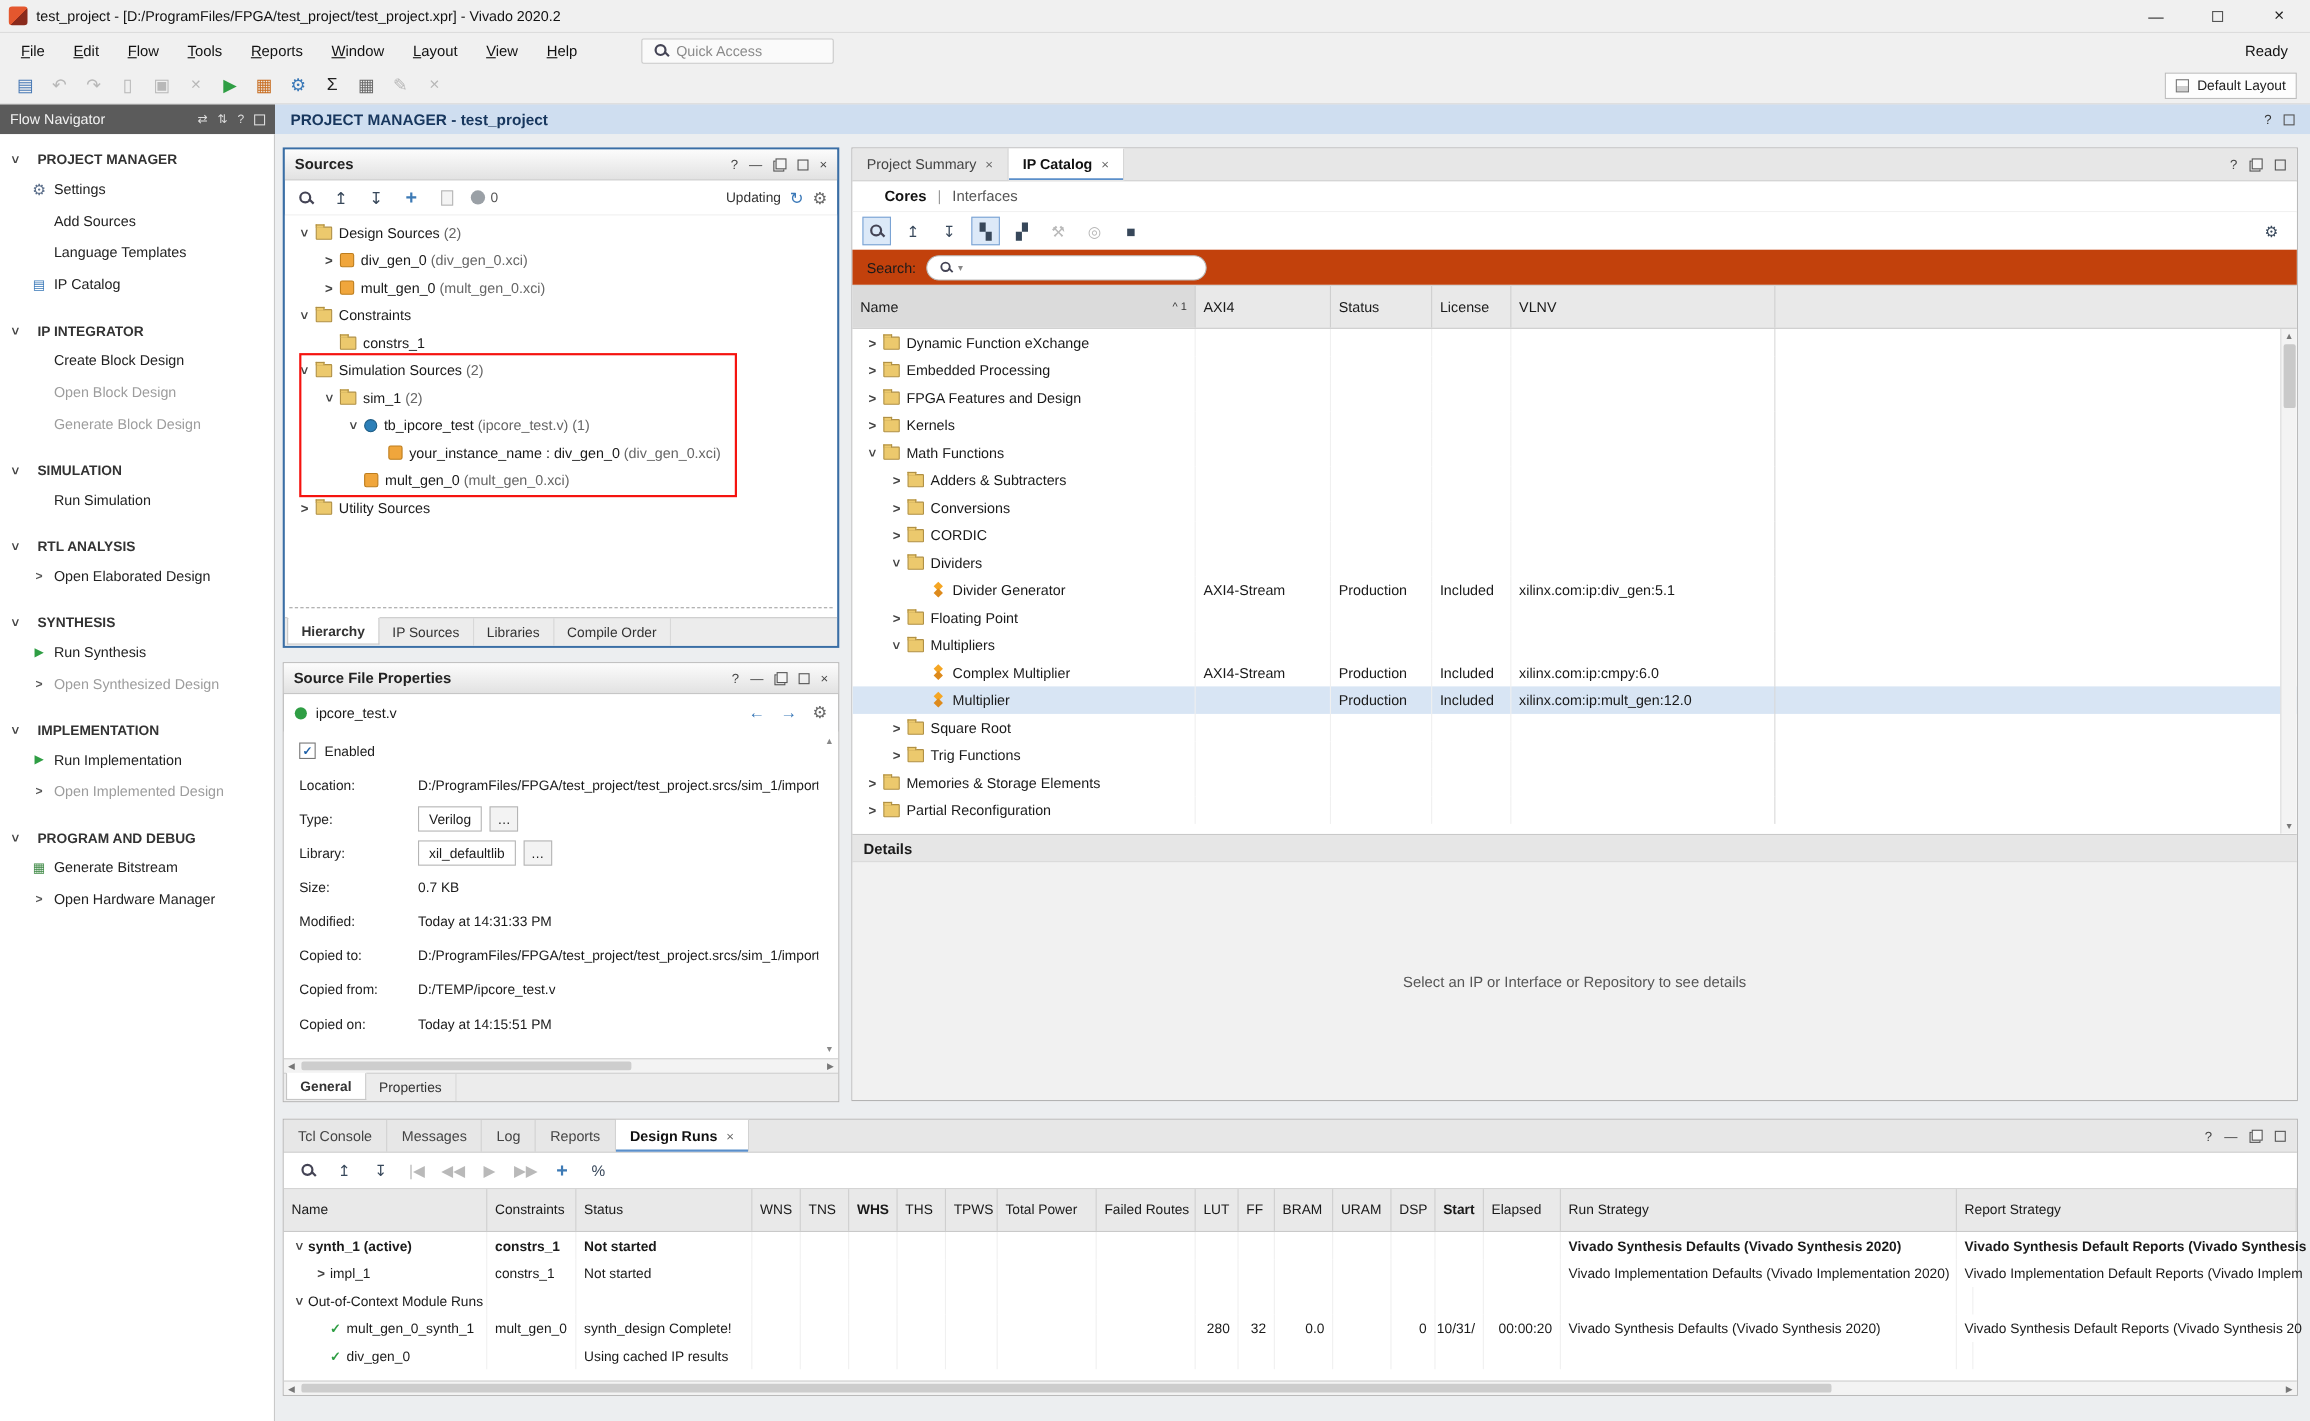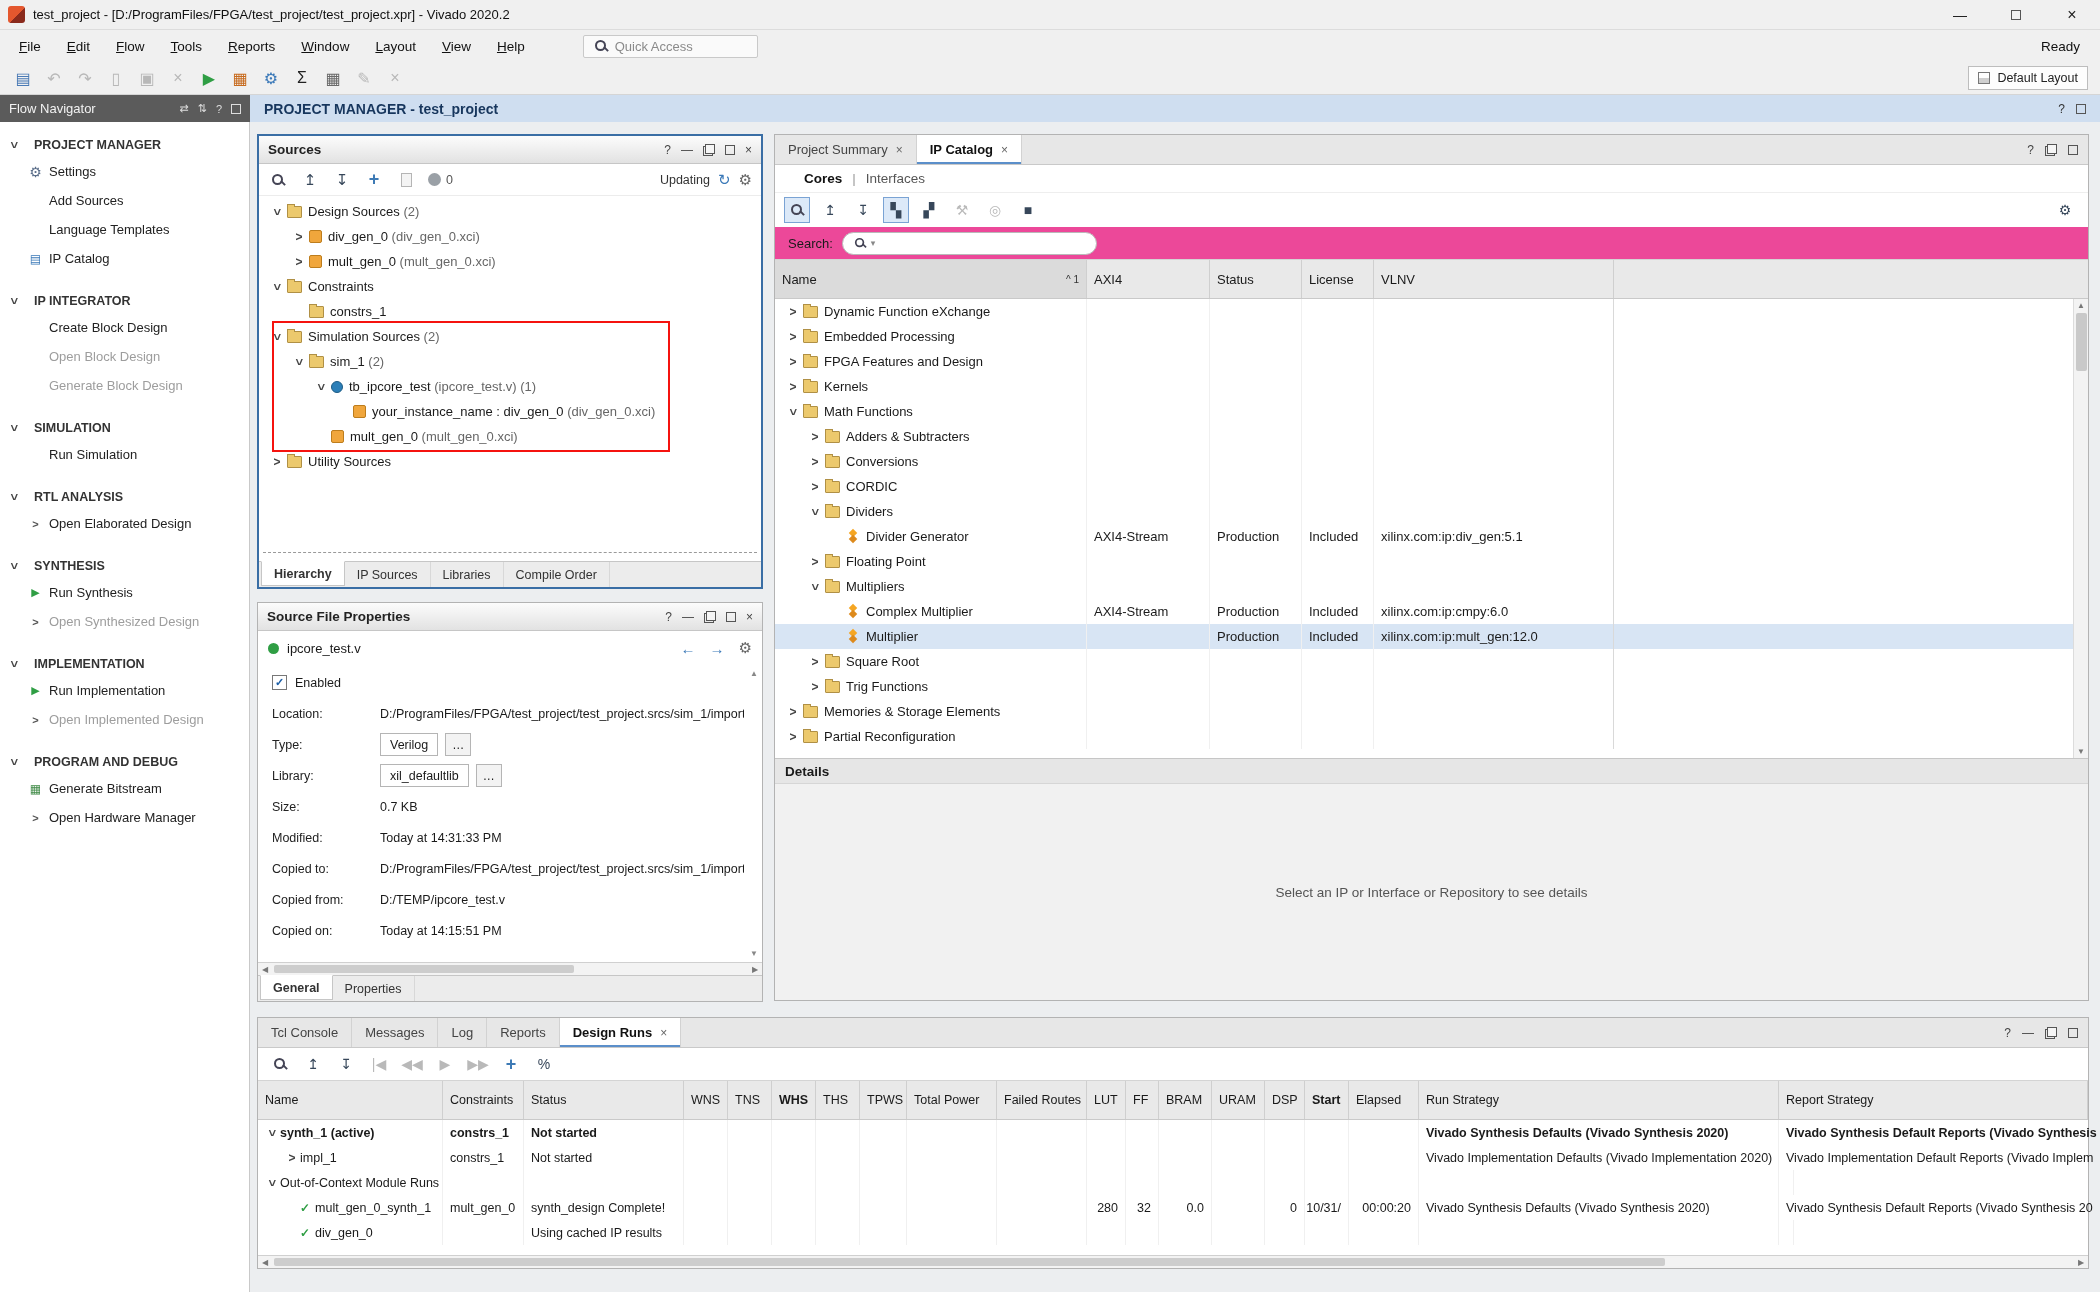--- a/index.html
+++ b/index.html
@@ -136,21 +136,21 @@
 #catalog-panel{left:524px;top:12px;width:1315px;height:867px}
 .views{height:28px;display:flex;align-items:center;padding-left:29px;gap:10px;background:#fff;font-size:13.5px;flex:none;border-bottom:1px solid #eee}
 .view-link{color:#111;font-weight:bold}
 .view-sep{color:#999}
 .view-link2{color:#555}
 .ctoolbar{height:34px;display:flex;align-items:center;gap:7px;padding-left:9px;background:#fff;flex:none}
 .cti{width:26px;height:26px;display:flex;align-items:center;justify-content:center;font-size:14px;color:#37475a}
 .cti.active{border:1px solid #7aa3d4;background:#dce9f8}
 .cti.disabled{color:#b9b9b9}
 .cti.right{margin-left:auto;margin-right:10px}
-.searchrow{height:32px;display:flex;align-items:center;gap:9px;padding-left:13px;background:#ec4899;flex:none;font-size:13px}
+.searchrow{height:32px;display:flex;align-items:center;gap:9px;padding-left:13px;background:#c2410c;flex:none;font-size:13px}
 .searchbox{width:255px;height:23px;border:1px solid #b9b9b9;border-radius:12px;display:flex;align-items:center;padding:0 10px;gap:4px;color:#888;background:#fff}
 .i-search.small{transform:scale(.85)}
 .caret{font-size:9px;color:#888}
 .cheader{height:40px;display:flex;background:#e9e9e9;border-top:1px solid #d4d4d4;border-bottom:1px solid #c9c9c9;flex:none;font-size:13px;overflow:hidden}
 .cheader.small{font-size:12.5px}
 .chcell{display:flex;align-items:center;padding:0 7px;border-right:1px solid #cfcfcf;white-space:nowrap;overflow:hidden;flex:none}
 .chcell.sorted{background:#dbdbdb}
 .sortind{margin-left:auto;font-size:10px;color:#333;padding-left:4px}
 .chfill{flex:1;border:none}
 .growcol{flex:1}

